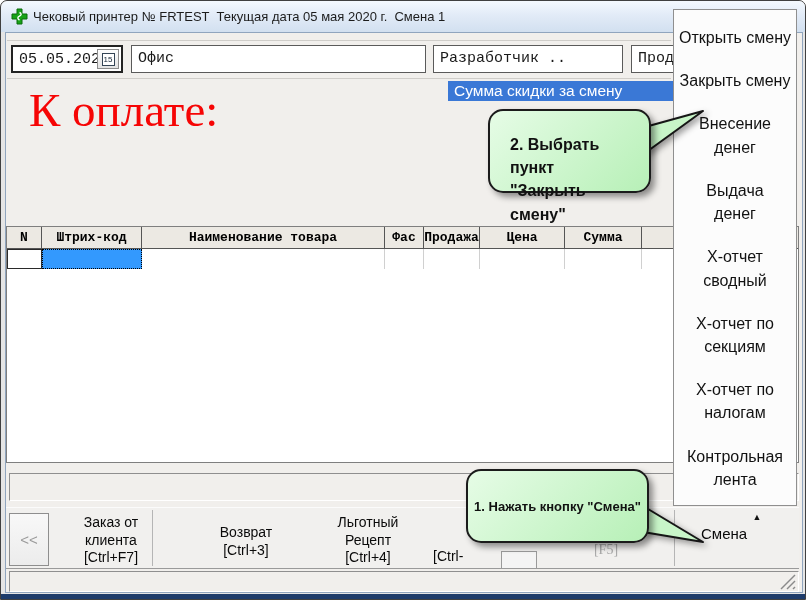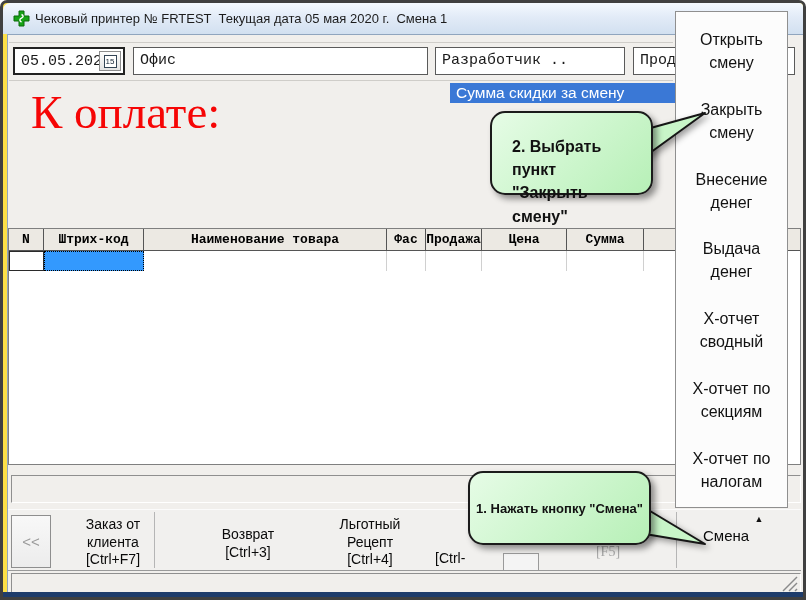--- a/index.html
+++ b/index.html
@@ -1,18 +1,18 @@
 <!DOCTYPE html>
 <html><head>
 <meta charset="utf-8">
 <style>
   * { margin:0; padding:0; box-sizing:border-box; }
   html,body { background:#fff; font-family:"Liberation Sans", sans-serif; }
-  .window { position:relative; width:806px; height:600px; background:#fde047;
-            border:3px solid #404040; border-radius:7px 7px 0 0; overflow:hidden; }
+  .window { position:relative; width:806px; height:600px; background:#e5e5e5;
+            border:1px solid #404040; border-radius:7px 7px 0 0; overflow:hidden; }
   .titlebar { position:absolute; left:0; top:0; width:806px; height:31px;
               background:linear-gradient(#f4f9fe,#e2ebf7 45%,#d2e0f0); border-radius:7px 7px 0 0; z-index:1; }
   .title-text { position:absolute; left:32px; top:8px; font-size:13px; color:#1c1c1c; white-space:pre; z-index:2; }
   .app-icon { position:absolute; left:10px; top:7px; z-index:2; }
   .client { position:absolute; left:4px; top:31px; width:798px; height:561px;
             background:#f1efec; border:1px solid #90a5be; z-index:1; }
   .bottom-edge { position:absolute; left:0; bottom:0; width:806px; height:5px; background:#1e3c6b; z-index:6; }
 
   
   .form-row-line-top { position:absolute; left:6px; top:39px; width:664px; height:1px; background:#cfcdc9; z-index:2; }
@@ -67,21 +67,21 @@
               line-height:1.25; white-space:pre-line; }
   .tb-gray { color:#a8a8a8;font-family:Liberation Serif, serif; }
   .hidden-btn-box { position:absolute; left:495px; top:43px; width:36px; height:18px;
                     background:#f4f4f4; border:1px solid #9a9a9a; }
   .shift-arrow { position:absolute; left:720px; top:4px; width:62px; text-align:center;
                  font-size:9px; color:#111; }
   .shift-label { position:absolute; left:695px; top:17px; width:100px; text-align:left;
                  font-size:15px; color:#0a0a0a; }
 
   
-  .menu-panel { position:absolute; left:672px; top:8px; width:113px; height:497px;
+  .menu-panel { position:absolute; left:672px; top:8px; width:124px; height:497px;
                 background:#fcfcfc; border:1px solid #8f8f8f; z-index:5;
                 display:flex; flex-direction:column; justify-content:space-between;
                 align-items:center; padding:16px 2px 14px 2px; }
   .menu-item { font-size:16px; color:#121212; text-align:center; line-height:1.45;
                white-space:pre-line; }
 
   
   .bubble { position:absolute; background:linear-gradient(135deg,#e6fce6,#b7f0b7);
             border:2px solid #1b1b1b; border-radius:15px;
             box-shadow:4px 4px 6px rgba(0,0,0,0.42); z-index:10;
@@ -182,20 +182,22 @@
     <div class="menu-item">Внесение
 денег</div>
     <div class="menu-item">Выдача
 денег</div>
     <div class="menu-item">Х-отчет
 сводный</div>
     <div class="menu-item">Х-отчет по
 секциям</div>
     <div class="menu-item">Х-отчет по
 налогам</div>
+    <div class="menu-item">Контрольная
+лента</div>
   </div>
 
   <svg class="tail" style="left:640px; top:98px" width="70" height="62">
     <polygon points="4,28 4,54 62,12" fill="#c8f5c8" stroke="#161616" stroke-width="2" stroke-linejoin="round"></polygon>
   </svg>
   <div class="bubble bubble2">2. Выбрать пункт
 "Закрыть смену"</div>
 
   <svg class="tail" style="left:636px; top:493px" width="74" height="56">
     <polygon points="6,12 6,38 66,48" fill="#c8f5c8" stroke="#161616" stroke-width="2" stroke-linejoin="round"></polygon>

